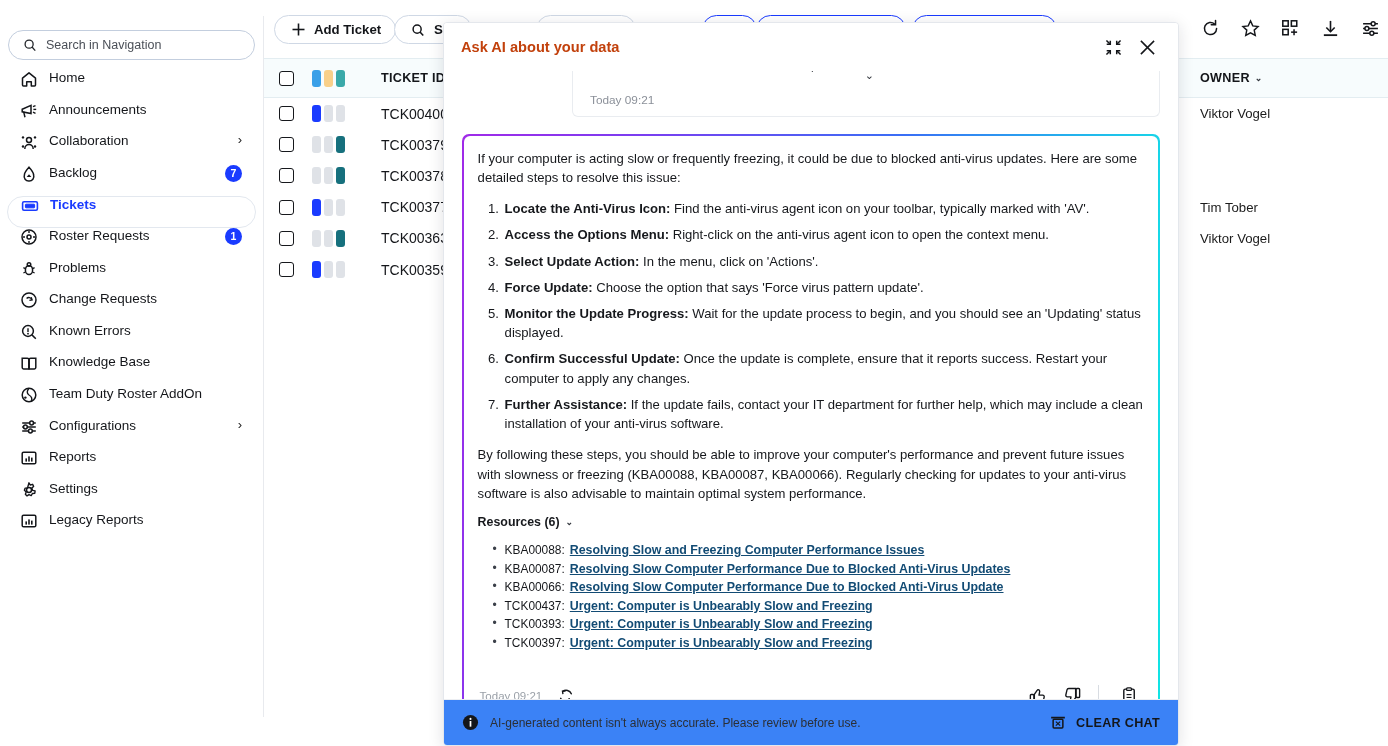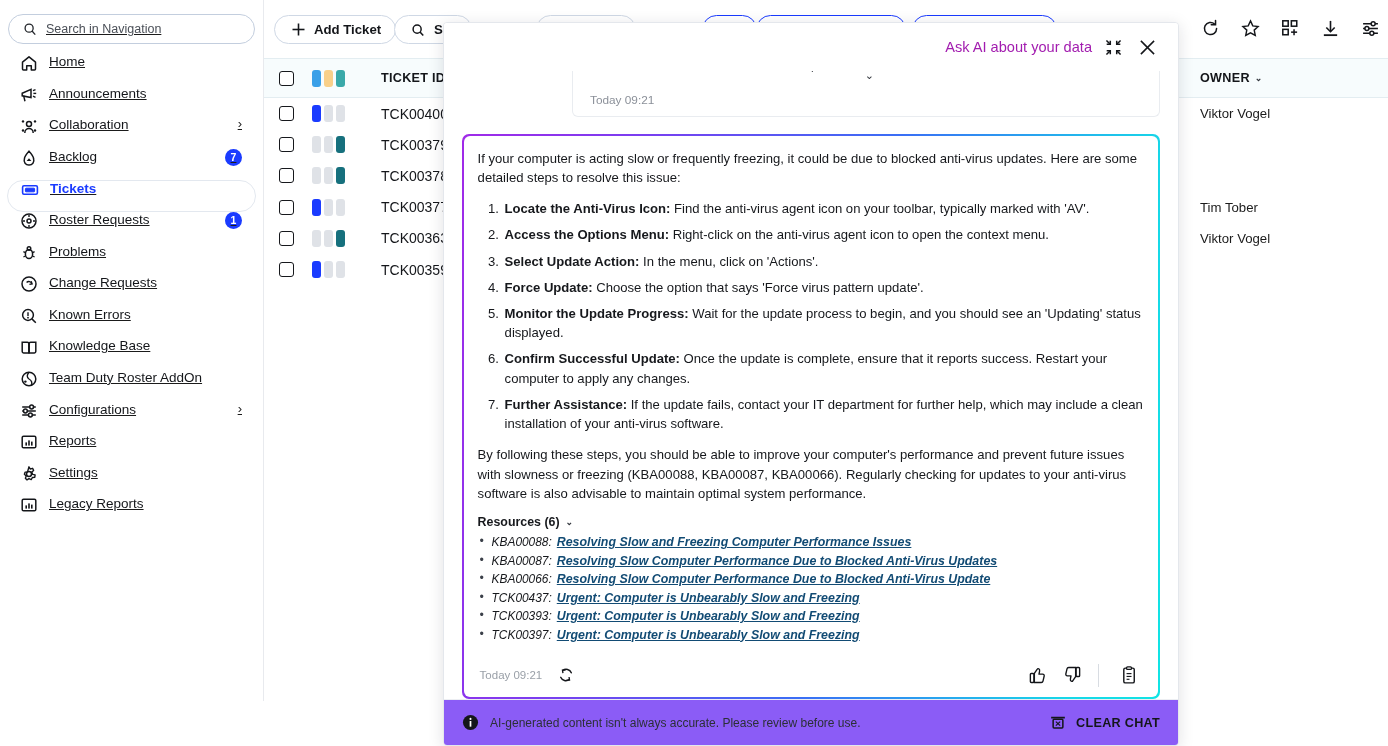--- a/index.html
+++ b/index.html
@@ -9,24 +9,23 @@
     font-family: "Liberation Sans", sans-serif;
     background:#ffffff;
     color:#1b1b1b;
     overflow:hidden;
     position:relative;
     -webkit-font-smoothing: antialiased;
   }
 
   
   #sidebar {
-    position:absolute; left:0; top:0; width:264px; height:701px;
+    position:absolute; left:0; top:16px; width:264px; height:701px;
     background:#ffffff; border-right:1px solid #e8eaee;
     padding-top:14px;
-    text-decoration:underline;
   }
   .nav-search {
     margin:0 8px 10px 8px; height:30px;
     border:1px solid #c3cede; border-radius:16px;
     display:flex; align-items:center; gap:7px; padding:0 12px;
     background:#fff;
   }
   .nav-search .ph { font-size:12.5px; color:#4a4f57; }
   .nav-item {
     height:31.6px; display:flex; align-items:flex-start; gap:11px;
@@ -100,21 +99,21 @@
     position:absolute; left:443px; top:22px; width:736px; height:724px;
     background:#ffffff; border:1px solid #e4e7ec;
     border-radius:4px;
     box-shadow:0 3px 16px rgba(20,25,40,0.13);
     display:flex; flex-direction:column; overflow:hidden;
   }
   .dlg-head {
     height:48px; flex:0 0 48px; display:flex; align-items:center;
     padding:0 18px 0 17px; background:#fff;
   }
-  .dlg-title { font-size:14.6px; font-weight:normal; color:#a21caf; flex:1;text-align:right; }
+  .dlg-title { font-size:14.6px; font-weight:bold; color:#c2410c; flex:1; }
   .dlg-btn { width:26px; height:26px; display:flex; align-items:center; justify-content:center; margin-left:8px; }
 
   .dlg-body { flex:1; position:relative; overflow:hidden; padding:0 18px; }
 
   .prev-bubble {
     margin-left:110px; margin-right:0;
     border:1px solid #e9ecf0; border-top:none;
     border-radius:0 0 6px 6px; height:46px;
     position:relative; background:#fff;
   }
@@ -136,21 +135,21 @@
   .ai-text p { margin:0 0 12px 0; }
   .ai-text ol { margin:0 0 12px 0; padding-left:25px; }
   .ai-text ol li { margin-bottom:7px; padding-left:2px; }
   .ai-text ol li b { font-weight:bold;text-align:right; }
 
   .res-title {
     font-size:12.4px; font-weight:bold; color:#16181c; margin:0 0 5px 0;
     display:flex; align-items:center; gap:6px;
   }
   .res-title .cv { font-size:9px; color:#30343b; }
-  .res-list { list-style:none; margin:0; padding:0 0 10px 0;font-style:italic; }
+  .res-list { list-style:none; margin:13px; padding:0 0 10px 0; }
   .res-list li {
     font-size:11.9px; color:#16181c; line-height:1.37;
     display:flex; align-items:baseline; gap:0;
     padding-left:14px; position:relative; margin-bottom:1.5px;
   }
   .res-list li:before {
     content:"•"; position:absolute; left:2px; top:-1px; color:#3b4049; font-size:12px;
   }
   .res-code { color:#16181c; white-space:nowrap; }
   .res-link {
@@ -163,21 +162,21 @@
     padding:7px 2px 9px 2px;
   }
   .ai-foot .stamp { font-size:11.5px; color:#9aa0a8; }
   .ai-foot .refresh { margin-left:15px; display:flex; }
   .ai-foot .spacer { flex:1; }
   .fb-btn { width:26px; height:26px; display:flex; align-items:center; justify-content:center; margin-left:8px; }
   .fb-sep { width:1px; height:23px; background:#d8dce2; margin:0 9px 0 13px; }
 
   .dlg-foot {
     flex:0 0 46px; height:46px; border-top:1px solid #eceef2;
-    display:flex; align-items:center; padding:0 18px 0 17px; background:#8b5cf6;
+    display:flex; align-items:center; padding:0 18px 0 17px; background:#3b82f6;
   }
   .dlg-foot .disc { font-size:12px; color:#2b2f36; margin-left:11px; flex:1; }
   .clear-chat {
     display:flex; align-items:center; gap:9px;
     font-size:12.6px; font-weight:bold; letter-spacing:.3px; color:#14161a;
   }
 </style>
 </head>
 <body>
 

